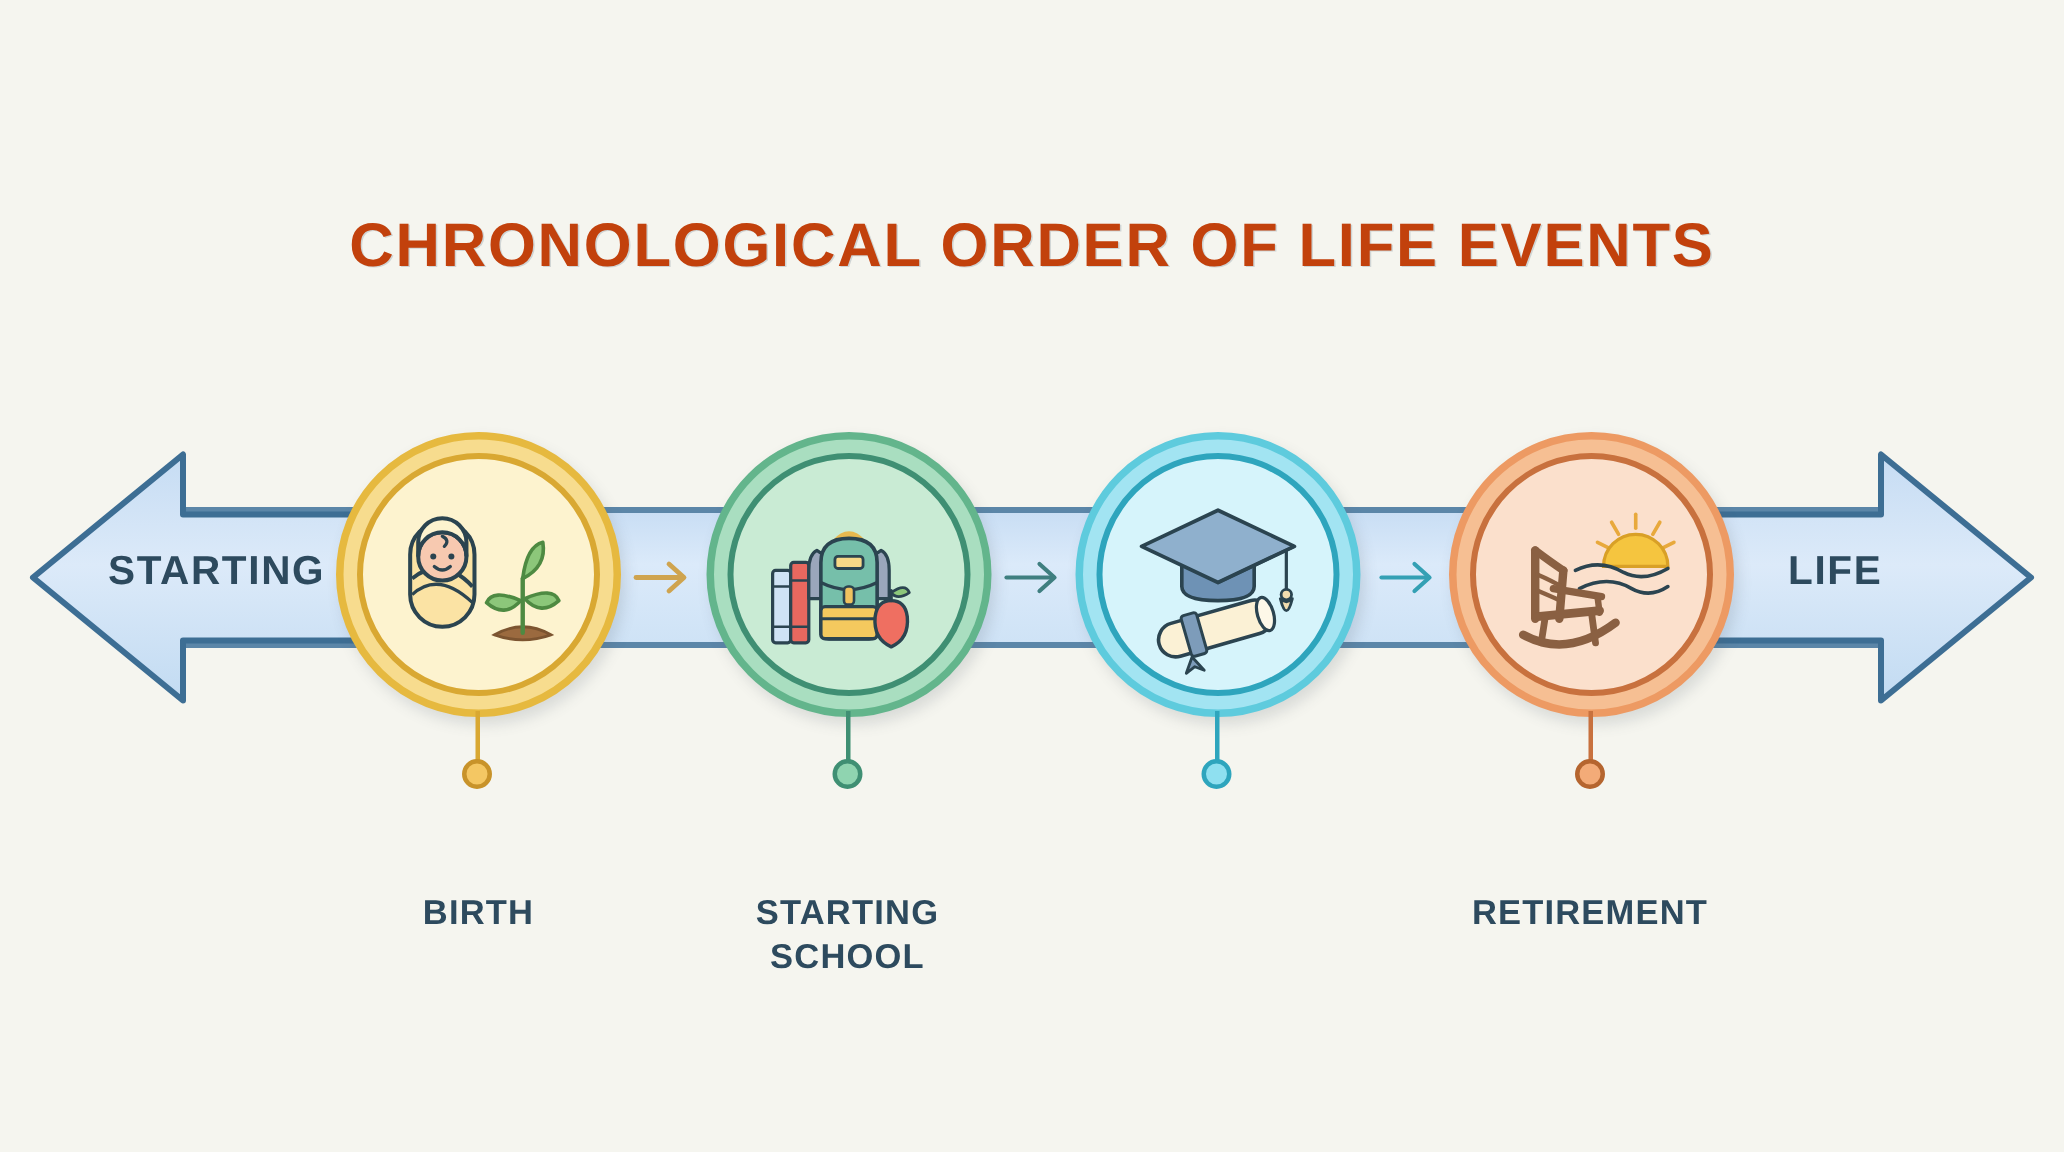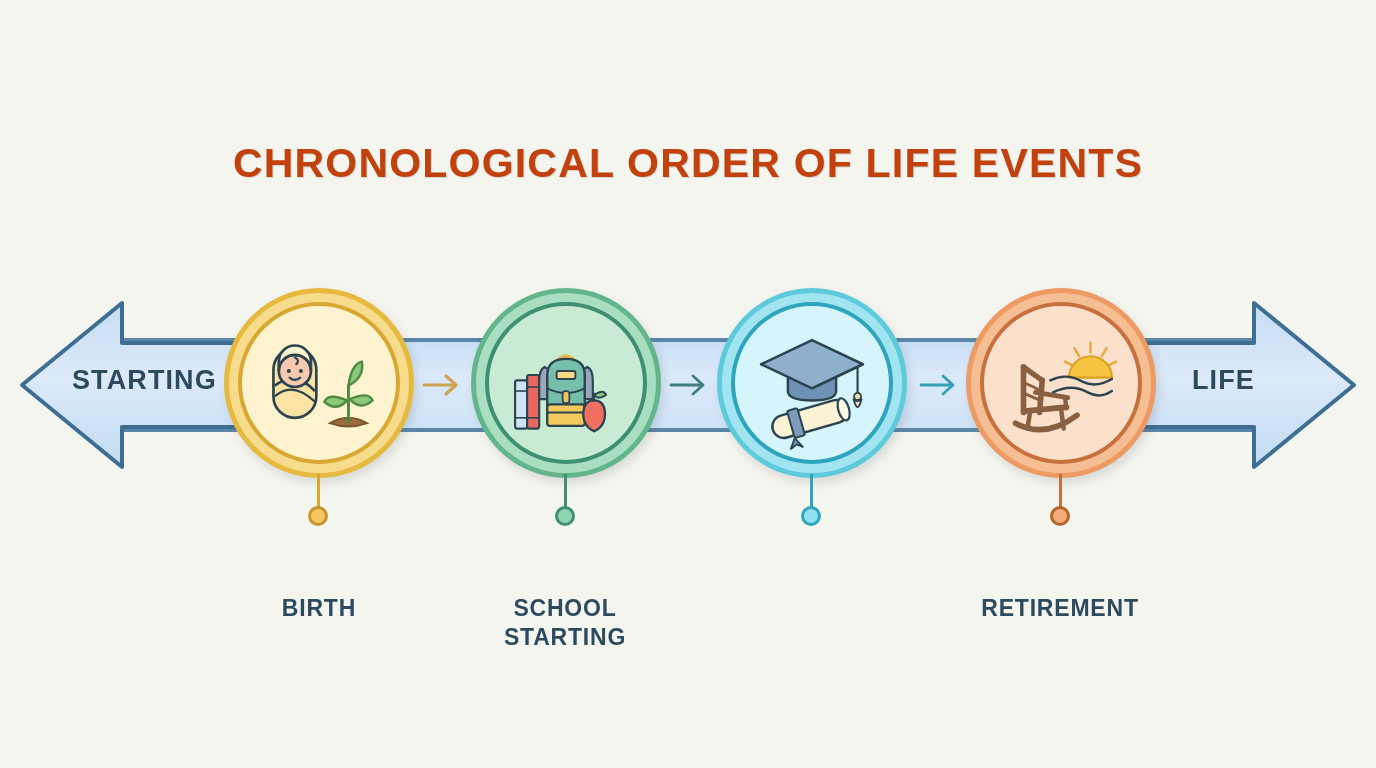--- a/index.html
+++ b/index.html
@@ -271,22 +271,22 @@
 
         <path d="M71 63 q-7 0 -8 8 q-1 11 8 15 q9 -4 8 -15 q-1 -8 -8 -8 Z" fill="#ef6f61" stroke="#2b4450" stroke-width="1.7" stroke-linejoin="round"></path>
         <path d="M71 63 l0 -5" stroke="#2b4450" stroke-width="1.6" stroke-linecap="round"></path>
         <path d="M71 59 q7 -5 9 0 q-6 4 -9 0 Z" fill="#8cc77a" stroke="#2b4450" stroke-width="1.4" stroke-linejoin="round"></path>
       </svg>
     </div>
   </div>
   <div class="stem s1" style="background:#3f8f73;"></div>
   <div class="dot d1" style="border-color:#3f8f73;background:#8fd4b0;"></div>
   <div class="m-label l1">
+    <div>STARTING</div>
     <div>SCHOOL</div>
-    <div>STARTING</div>
   </div>
 
   <div class="milestone m2">
     <div class="ring-outer" style="border-color:#5ecbdd;background:#a2e4f2;"></div>
     <div class="ring-inner" style="border-color:#2ea5bd;background:#d6f4fb;"></div>
     <div class="icon-area">
       <svg viewBox="0 0 100 100" xmlns="http://www.w3.org/2000/svg">
 
         <path d="M32 38 L32 56 q0 7 18 7 q18 0 18 -7 L68 38 Z" fill="#6e92b5" stroke="#2b4450" stroke-width="1.8" stroke-linejoin="round"></path>
 

